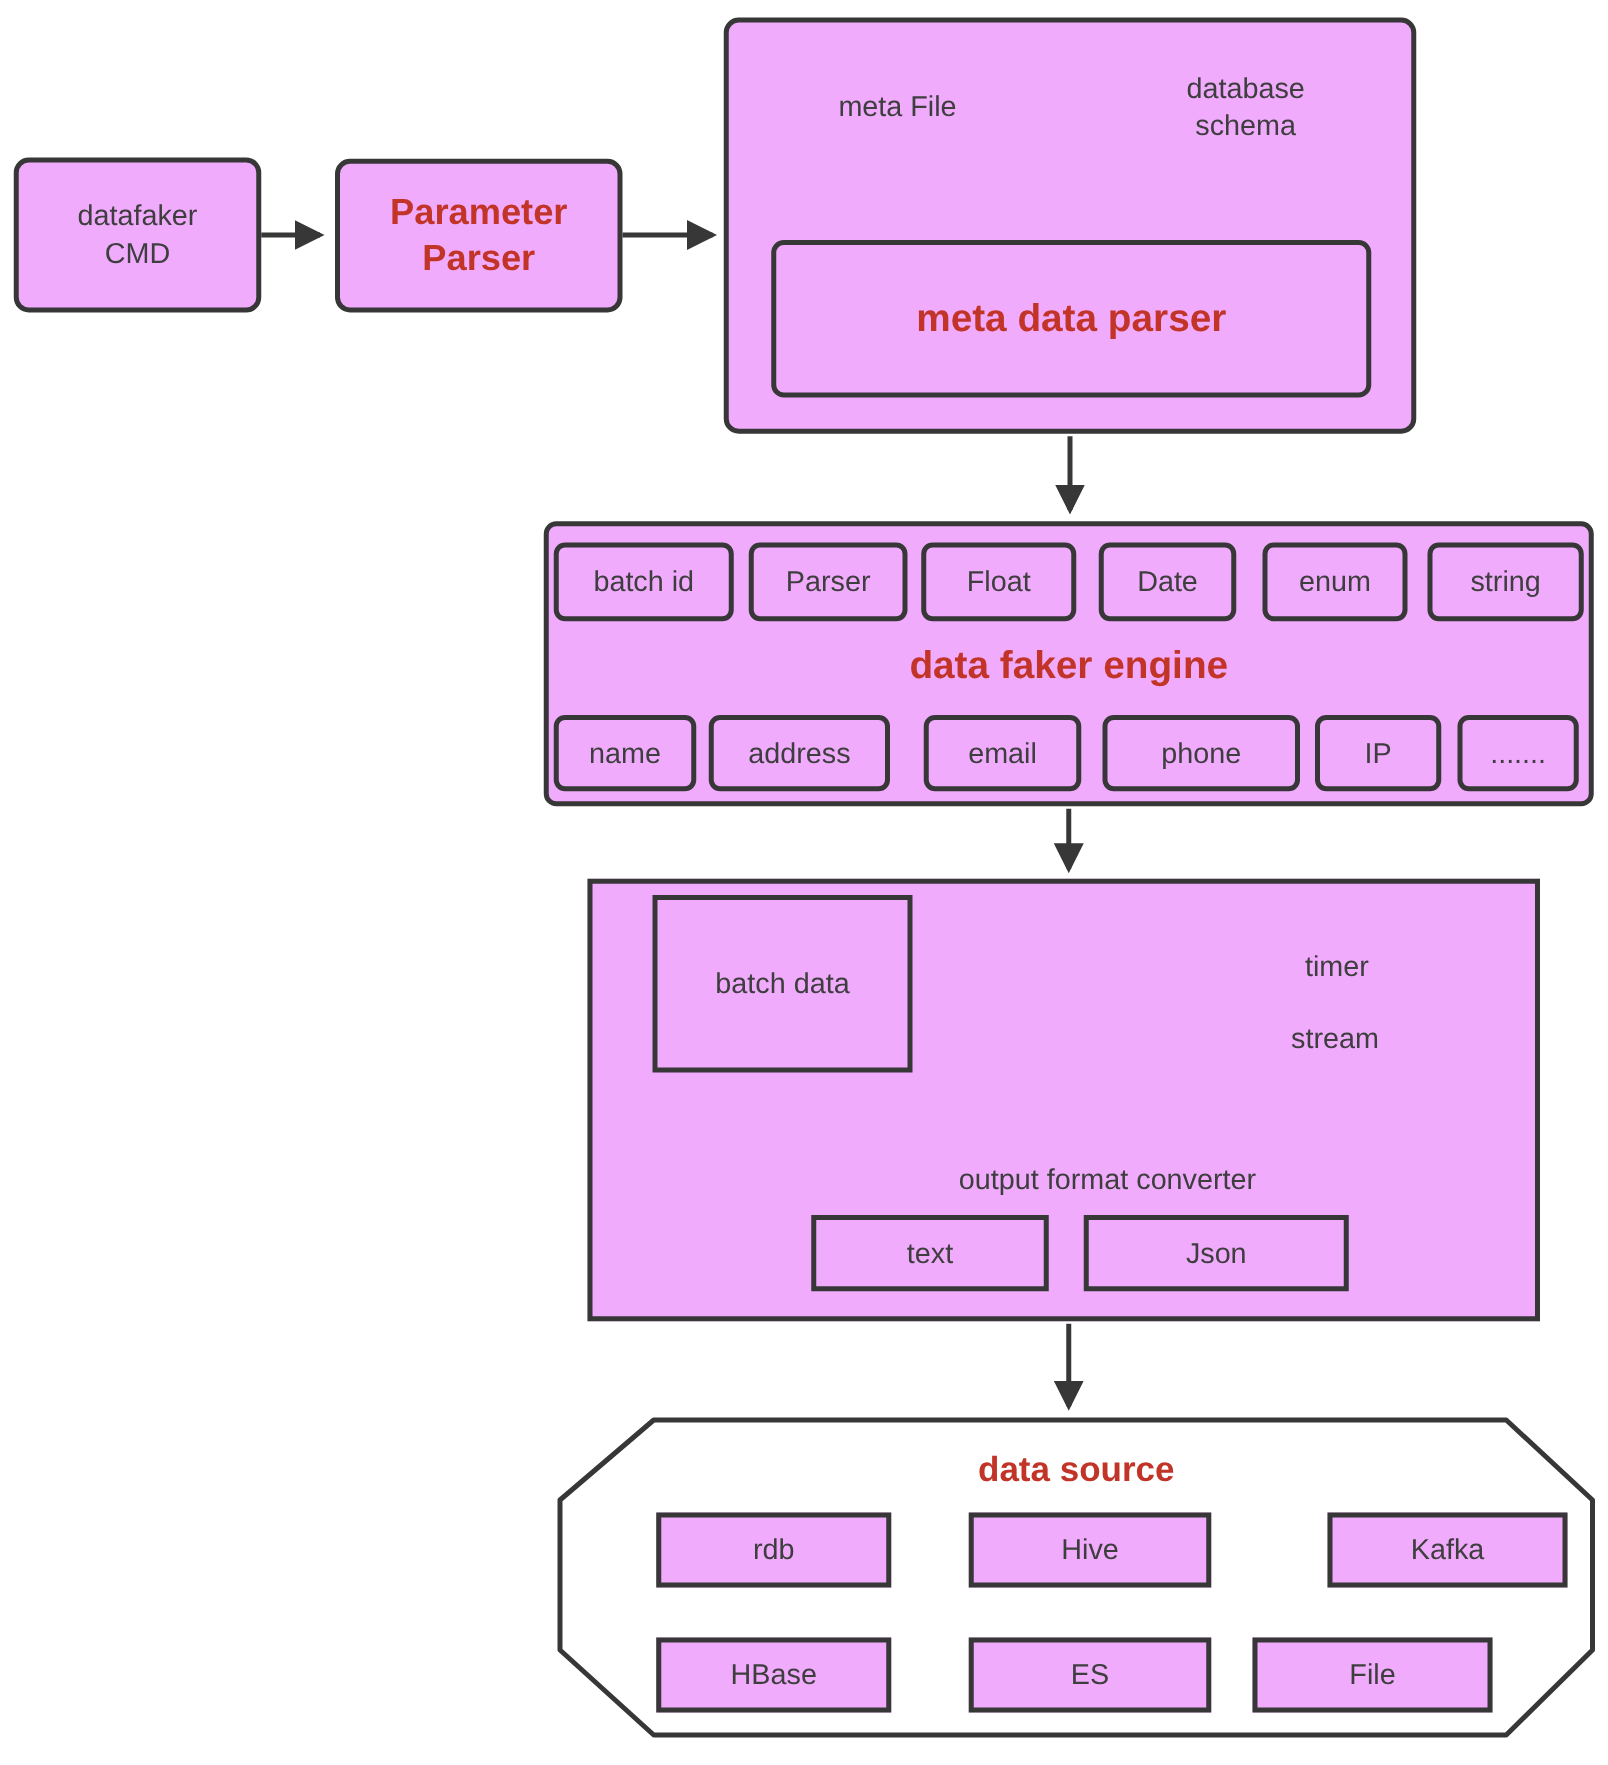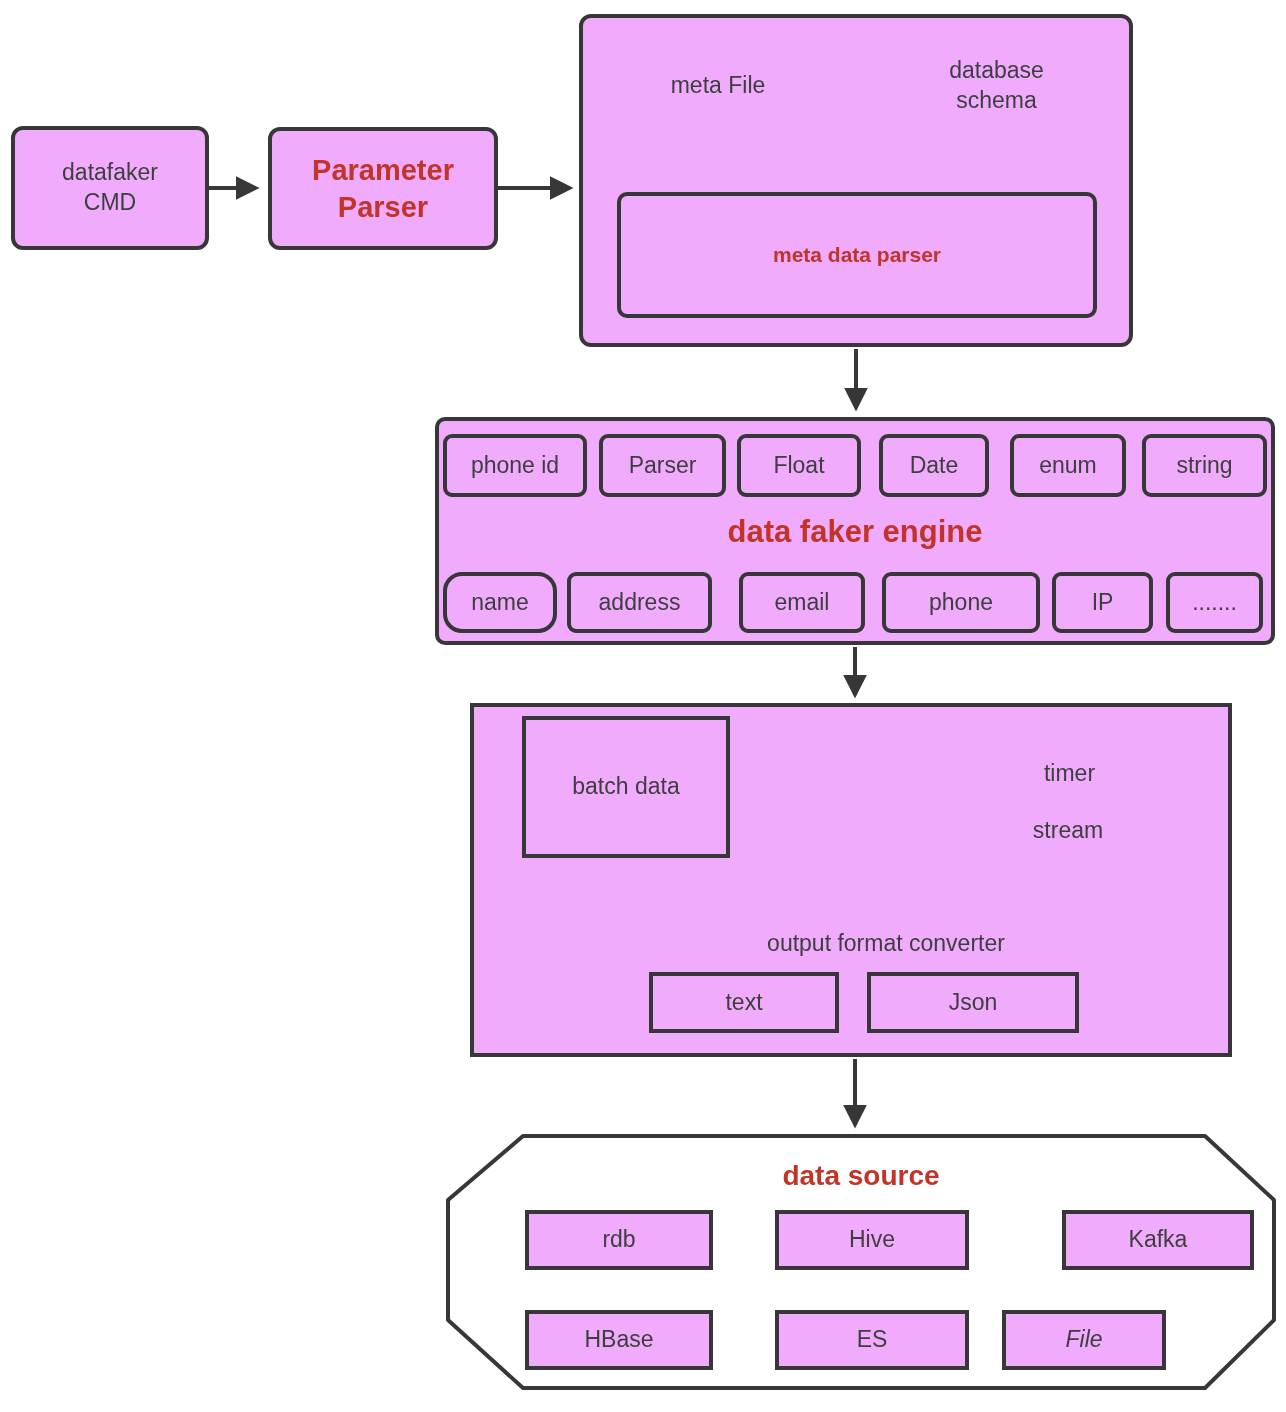--- a/index.html
+++ b/index.html
@@ -67,34 +67,34 @@
   <div class="box rounded red ml" style="left:268px;top:127px;width:230px;height:123px;font-size:29px;line-height:1.25;">Parameter
 Parser</div>
 
   <div class="box rounded" style="left:579px;top:14px;width:554px;height:333px;"></div>
 
   <div class="plain-label" style="left:619px;top:45px;width:198px;height:82px;">meta File</div>
 
   <div class="plain-label ml" style="left:897px;top:45px;width:199px;height:82px;">database
 schema</div>
 
-  <div class="box rounded red" style="left:617px;top:192px;width:480px;height:126px;font-size:21px;border-radius:10px;">meta data parser</div>
+  <div class="box rounded red" style="left:617px;top:192px;width:480px;height:126px;font-size:31px;border-radius:10px;">meta data parser</div>
 
   <div class="box rounded" style="left:435px;top:417px;width:840px;height:228px;border-radius:10px;"></div>
 
   <div class="title" style="left:435px;top:514px;width:840px;font-size:31px;">data faker engine</div>
 
-  <div class="box chip" style="left:443px;top:434px;width:144px;height:63px;">phone id</div>
+  <div class="box chip" style="left:443px;top:434px;width:144px;height:63px;">batch id</div>
   <div class="box chip" style="left:599px;top:434px;width:127px;height:63px;">Parser</div>
   <div class="box chip" style="left:737px;top:434px;width:124px;height:63px;">Float</div>
   <div class="box chip" style="left:879px;top:434px;width:110px;height:63px;">Date</div>
   <div class="box chip" style="left:1010px;top:434px;width:116px;height:63px;">enum</div>
   <div class="box chip" style="left:1142px;top:434px;width:125px;height:63px;">string</div>
 
-  <div class="box chip" style="left:443px;top:572px;width:114px;height:61px;border-radius:19px;">name</div>
+  <div class="box chip" style="left:443px;top:572px;width:114px;height:61px;">name</div>
   <div class="box chip" style="left:567px;top:572px;width:145px;height:61px;">address</div>
   <div class="box chip" style="left:739px;top:572px;width:126px;height:61px;">email</div>
   <div class="box chip" style="left:882px;top:572px;width:158px;height:61px;">phone</div>
   <div class="box chip" style="left:1052px;top:572px;width:101px;height:61px;">IP</div>
   <div class="box chip" style="left:1166px;top:572px;width:97px;height:61px;">.......</div>
 
   <div class="box sharp" style="left:470px;top:703px;width:762px;height:354px;"></div>
 
   <div class="box sharp" style="left:522px;top:716px;width:208px;height:142px;">batch data</div>
 
@@ -109,15 +109,15 @@
   <div class="box sharp" style="left:867px;top:972px;width:212px;height:61px;">Json</div>
 
   <div class="title" style="left:448px;top:1160px;width:826px;font-size:28px;">data source</div>
 
   <div class="box sharp" style="left:525px;top:1210px;width:188px;height:60px;">rdb</div>
   <div class="box sharp" style="left:775px;top:1210px;width:194px;height:60px;">Hive</div>
   <div class="box sharp" style="left:1062px;top:1210px;width:192px;height:60px;">Kafka</div>
 
   <div class="box sharp" style="left:525px;top:1310px;width:188px;height:60px;">HBase</div>
   <div class="box sharp" style="left:775px;top:1310px;width:194px;height:60px;">ES</div>
-  <div class="box sharp" style="left:1002px;top:1310px;width:164px;height:60px;font-style:italic;">File</div>
+  <div class="box sharp" style="left:1002px;top:1310px;width:192px;height:60px;">File</div>
 
 </div>
 
 </body></html>

